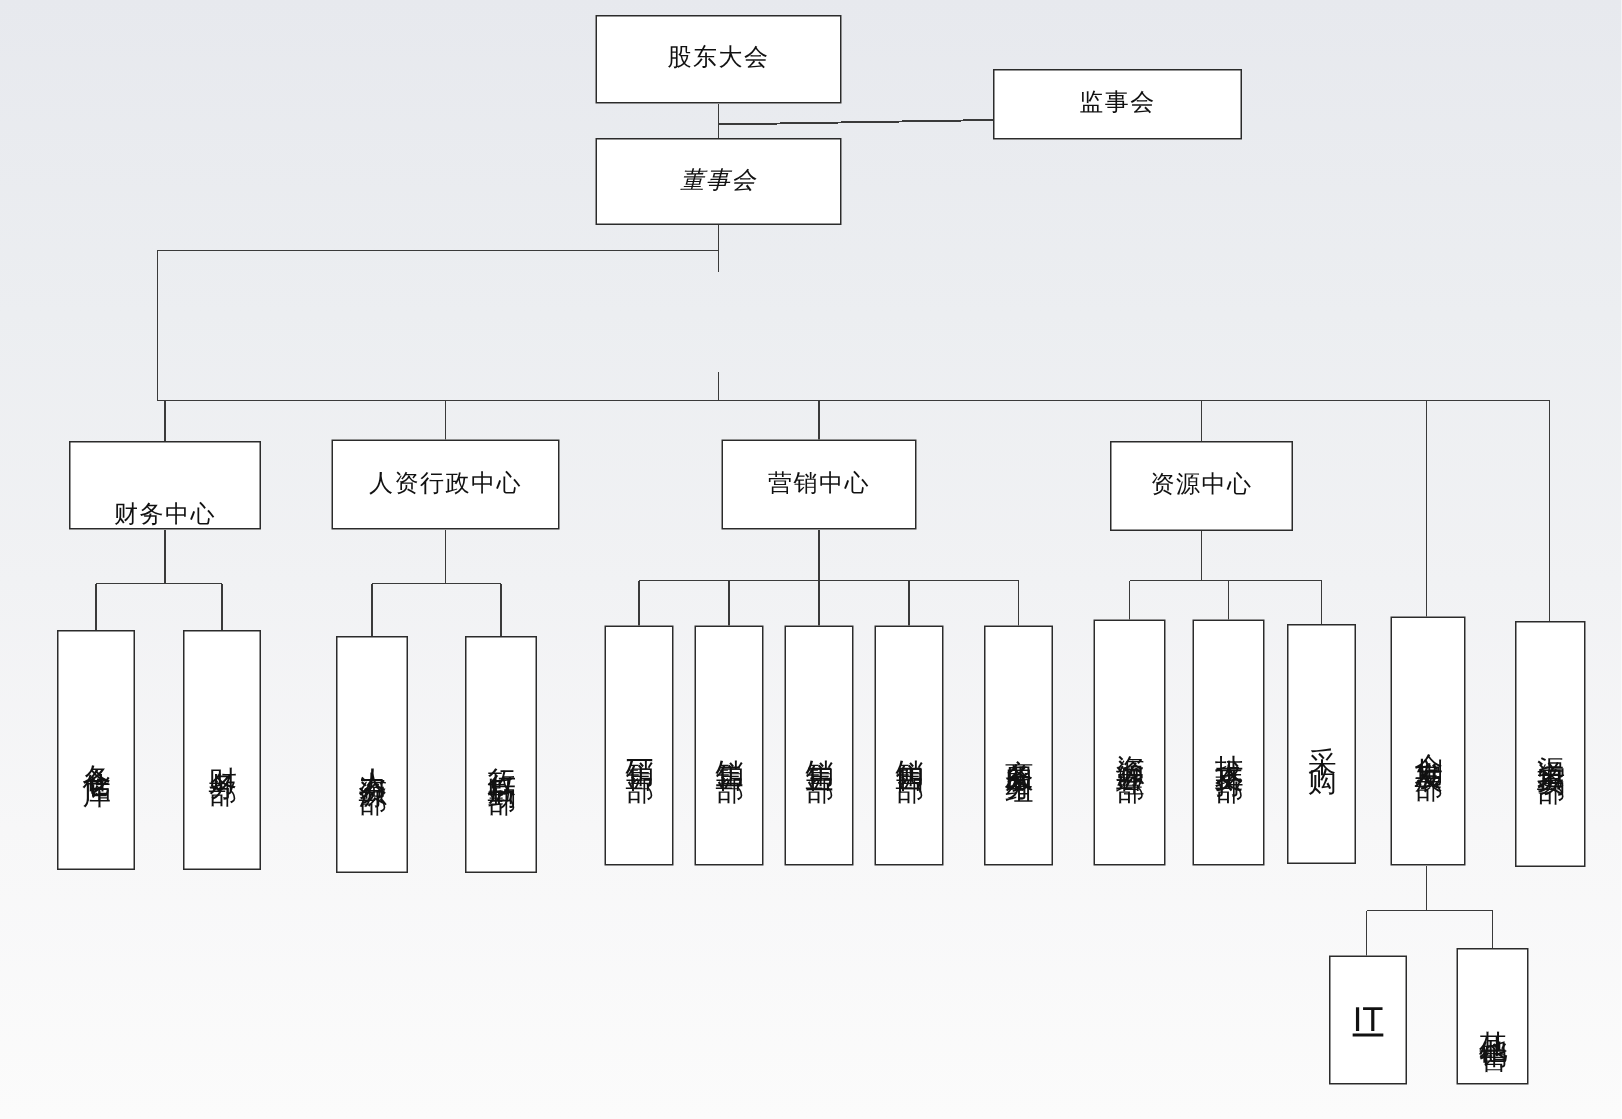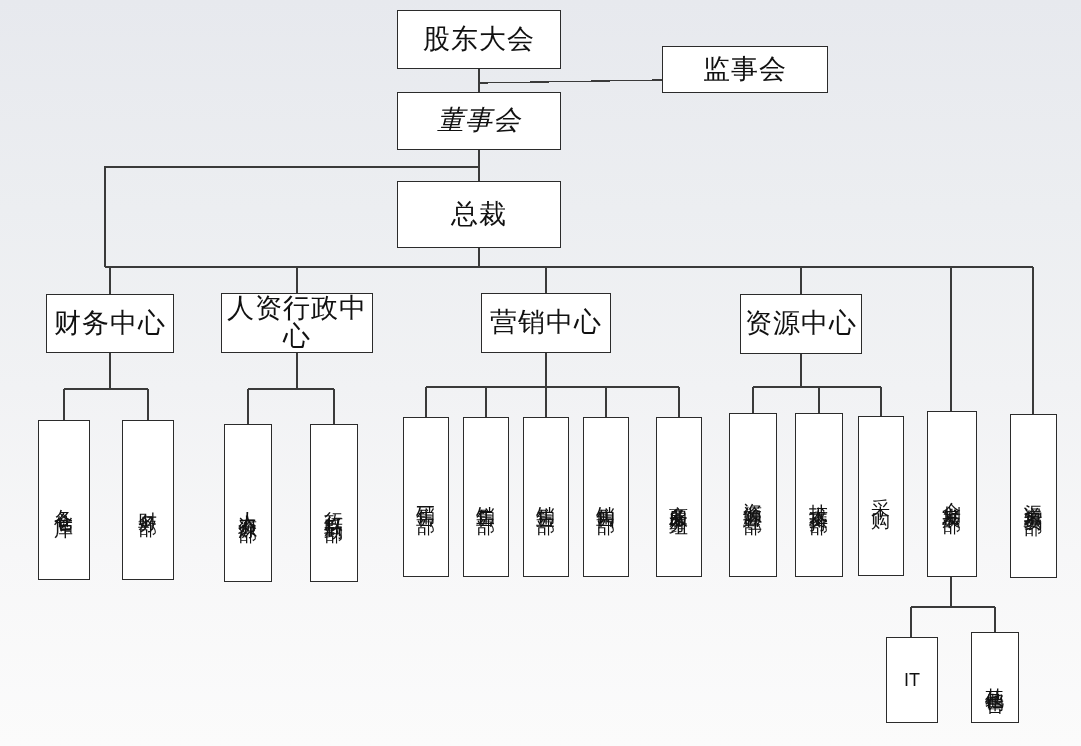--- a/index.html
+++ b/index.html
@@ -37,37 +37,38 @@
     color: #111111;
     line-height: 1.02;
   }
   .node .label {
     display: block;
     text-align: center;
     white-space: pre-line;
   }
   .node.horiz .label {
     writing-mode: horizontal-tb;
-    font-size: 27px;
+    font-size: 16px;
     letter-spacing: 1px;
   }
   .node.vert .label {
     writing-mode: vertical-rl;
     text-orientation: upright;
     font-size: 19px;
     letter-spacing: 3px;
     line-height: 1;
   }
   .node.vert.spaced .label {
     letter-spacing: 13px;
   }
   .node.latin .label {
     writing-mode: horizontal-tb;
-    font-size: 18px;
+    font-size: 23px;
     letter-spacing: 0px;
+    text-decoration: underline;
   }
 </style>
 </head>
 <body>
 
 <div id="chart-root">
   <svg id="connectors" viewBox="0 0 1081 746" xmlns="http://www.w3.org/2000/svg">
       <polyline points="479,69 479,92" fill="none" stroke="#3a3a3a" stroke-width="1.3" shape-rendering="crispEdges"></polyline>
       <polyline points="662,80 479,83" fill="none" stroke="#3a3a3a" stroke-width="1.3" shape-rendering="crispEdges"></polyline>
       <polyline points="479,150 479,181" fill="none" stroke="#3a3a3a" stroke-width="1.3" shape-rendering="crispEdges"></polyline>
@@ -107,24 +108,21 @@
     </svg>
 <div class="node horiz" style="left: 397px; top: 10px; width: 164px; height: 59px;">
       <span class="label">股东大会</span>
     </div>
     <div class="node horiz" style="left: 662px; top: 46px; width: 166px; height: 47px;">
       <span class="label">监事会</span>
     </div>
     <div class="node horiz" style="left: 397px; top: 92px; width: 164px; height: 58px; font-style: italic;">
       <span class="label">董事会</span>
     </div>
-    <div class="node horiz" style="left: 397px; top: 181px; width: 164px; height: 67px;">
-      <span class="label">总裁</span>
-    </div>
-    <div class="node horiz" style="left: 46px; top: 294px; width: 128px; height: 59px;">
+    <div class="node horiz" style="left: 46px; top: 294px; width: 128px; height: 59px; align-items: flex-end;">
       <span class="label">财务中心</span>
     </div>
     <div class="node horiz" style="left: 221px; top: 293px; width: 152px; height: 60px;">
       <span class="label">人资行政中心</span>
     </div>
     <div class="node horiz" style="left: 481px; top: 293px; width: 130px; height: 60px;">
       <span class="label">营销中心</span>
     </div>
     <div class="node horiz" style="left: 740px; top: 294px; width: 122px; height: 60px;">
       <span class="label">资源中心</span>

